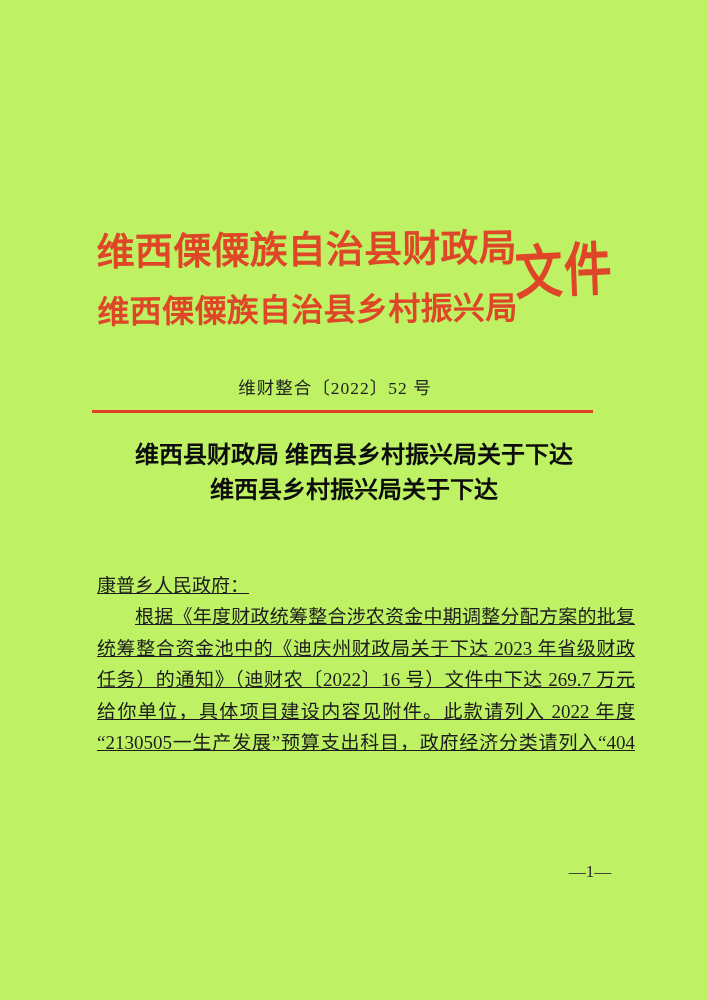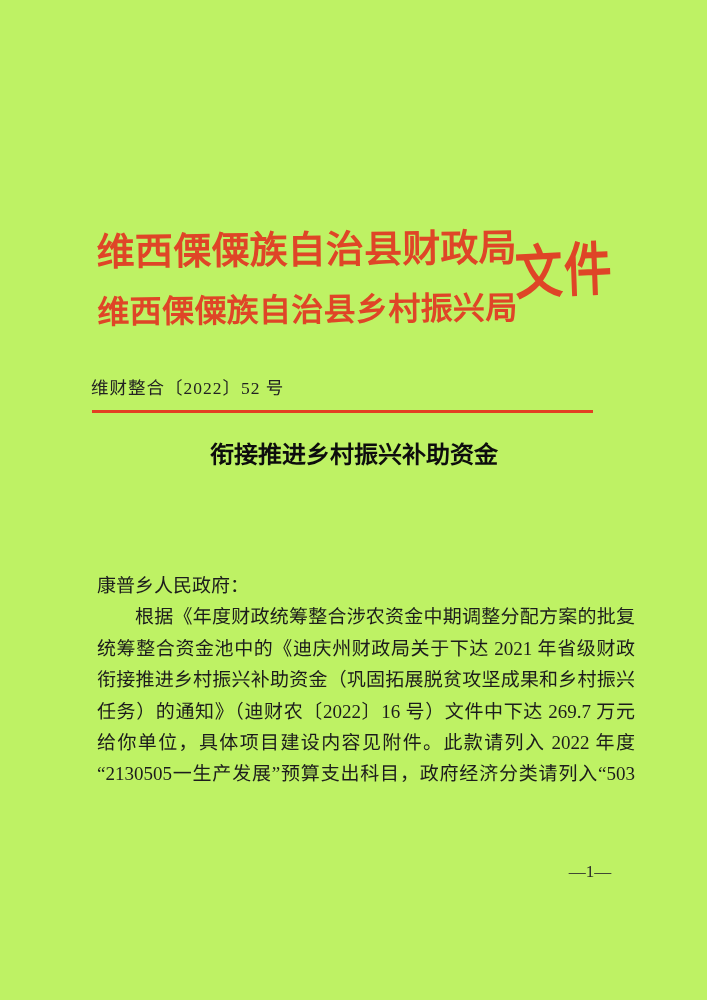--- a/index.html
+++ b/index.html
@@ -44,23 +44,24 @@
     transform: scaleX(0.82) rotate(-2.5deg);
     transform-origin: left top;
     line-height: 1;
     letter-spacing: 2px;
     white-space: nowrap;
   }
 
   
   .doc-number {
     position: absolute;
-    left: 91px;
+    left: 80px;
     top: 374px;
     width: 510px;
+    text-align: center;
     font-size: 17.5px;
     letter-spacing: 1px;
     color: #222;
   }
   .red-rule {
     position: absolute;
     left: 92px;
     top: 410px;
     width: 501px;
     height: 3px;
@@ -87,20 +88,21 @@
     left: 97px;
     top: 570px;
     width: 538px;
     font-size: 19px;
     line-height: 31.4px;
     color: #1c1c1c;
   }
   .bline {
     text-align: justify;
     text-align-last: justify;
+    text-decoration: underline;
   }
   .bline.no-stretch {
     text-align: left;
     text-align-last: left;
   }
   .bline.indent {
     text-indent: 2em;
   }
 
   
@@ -125,28 +127,28 @@
     <div class="lh-line lh-line2">维西傈僳族自治县乡村振兴局</div>
   </header>
 
   <div class="lh-doctype">文件</div>
 
   <div class="doc-number">维财整合〔2022〕52 号</div>
 
   <div class="red-rule"></div>
 
   <h1 class="title">
-    <div>衔接推进乡村振兴补助资金</div>
+    <div>维西县财政局 维西县乡村振兴局关于下达</div>
+    <div>维西县乡村振兴局关于下达</div>
   </h1>
 
   <main class="body-block">
     <div class="bline no-stretch">康普乡人民政府：</div>
     <div class="bline indent">根据《年度财政统筹整合涉农资金中期调整分配方案的批复</div>
-    <div class="bline">统筹整合资金池中的《迪庆州财政局关于下达 2021 年省级财政</div>
-    <div class="bline">衔接推进乡村振兴补助资金（巩固拓展脱贫攻坚成果和乡村振兴</div>
+    <div class="bline">统筹整合资金池中的《迪庆州财政局关于下达 2023 年省级财政</div>
     <div class="bline">任务）的通知》（迪财农〔2022〕16 号）文件中下达 269.7 万元</div>
     <div class="bline">给你单位，具体项目建设内容见附件。此款请列入 2022 年度</div>
-    <div class="bline">“2130505一生产发展”预算支出科目，政府经济分类请列入“503</div>
+    <div class="bline">“2130505一生产发展”预算支出科目，政府经济分类请列入“404</div>
   </main>
 
   <div class="page-number">—1—</div>
 
 </div>
 
 </body></html>

